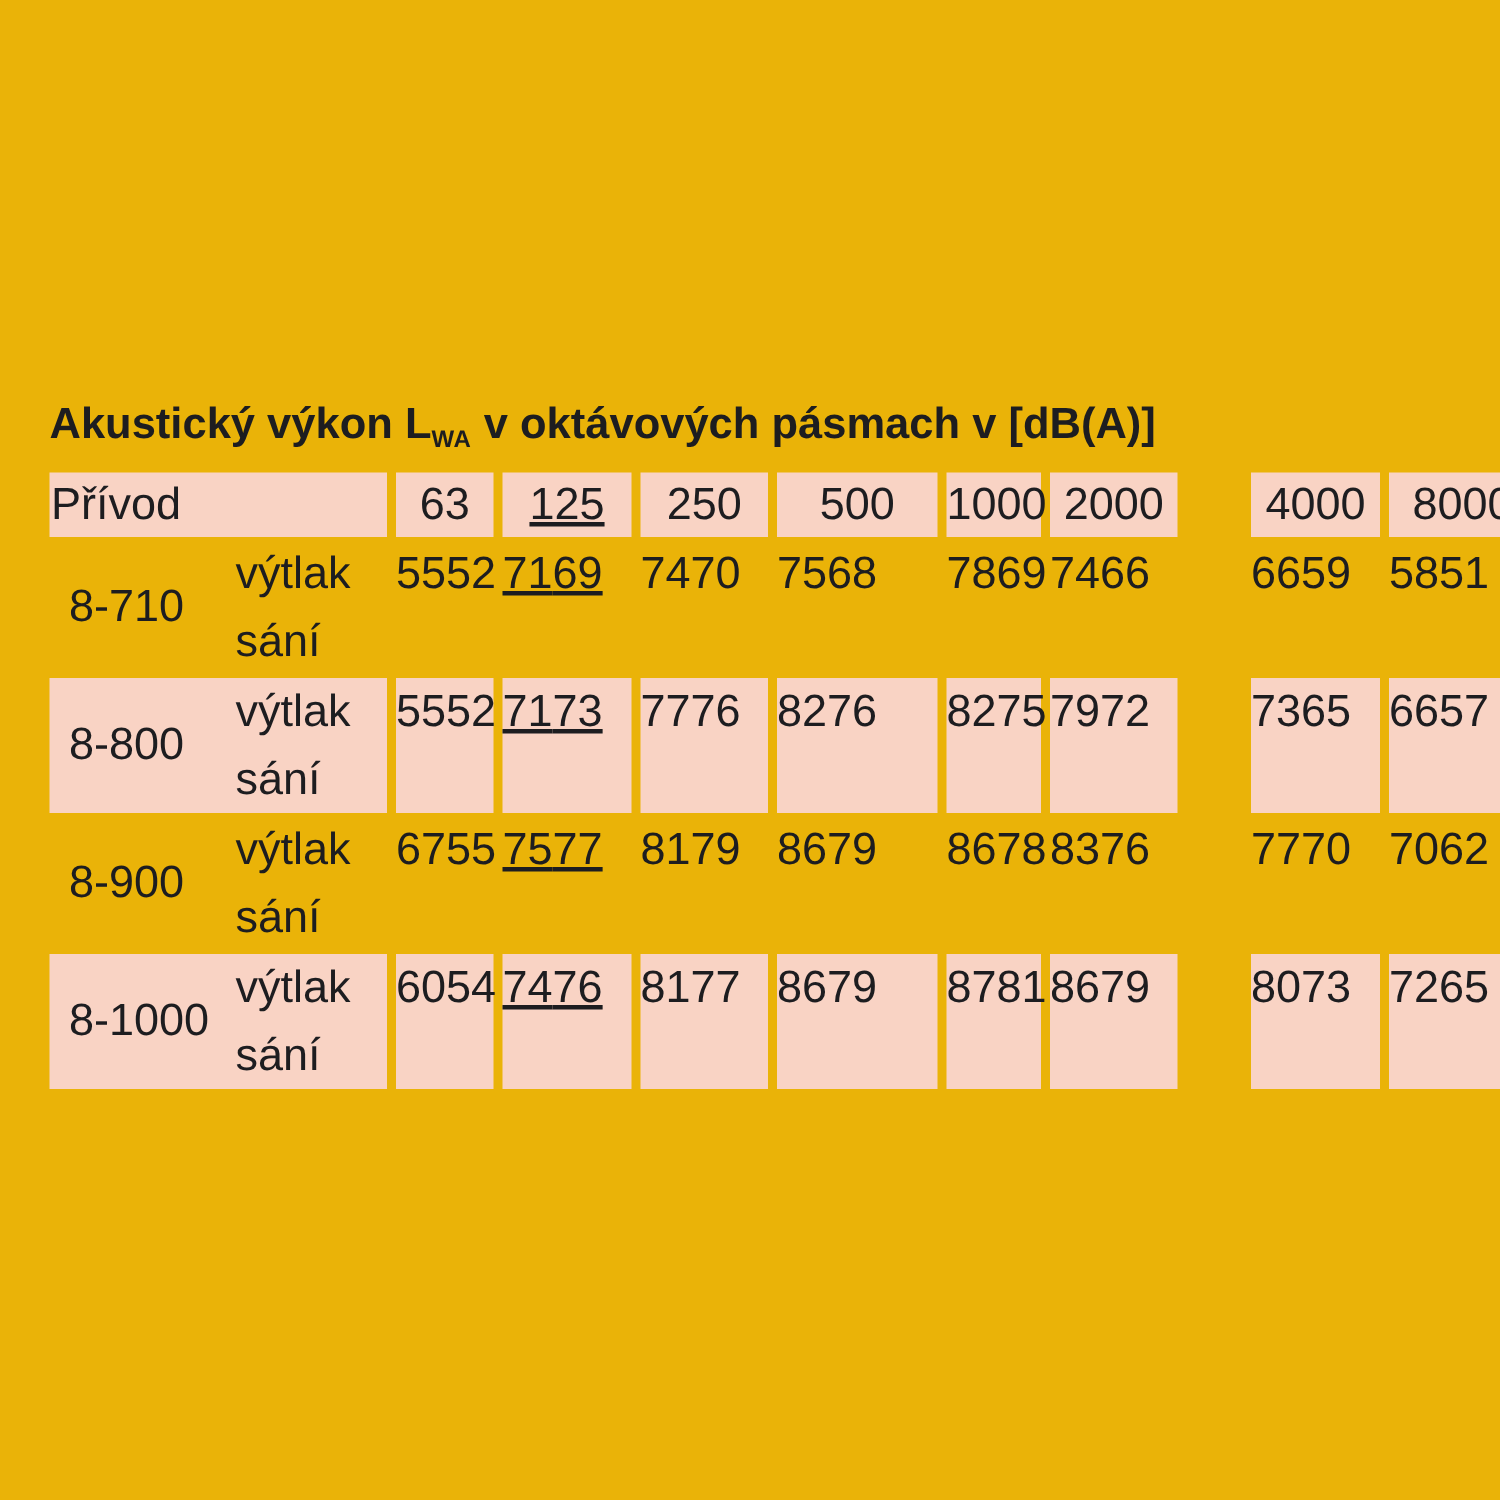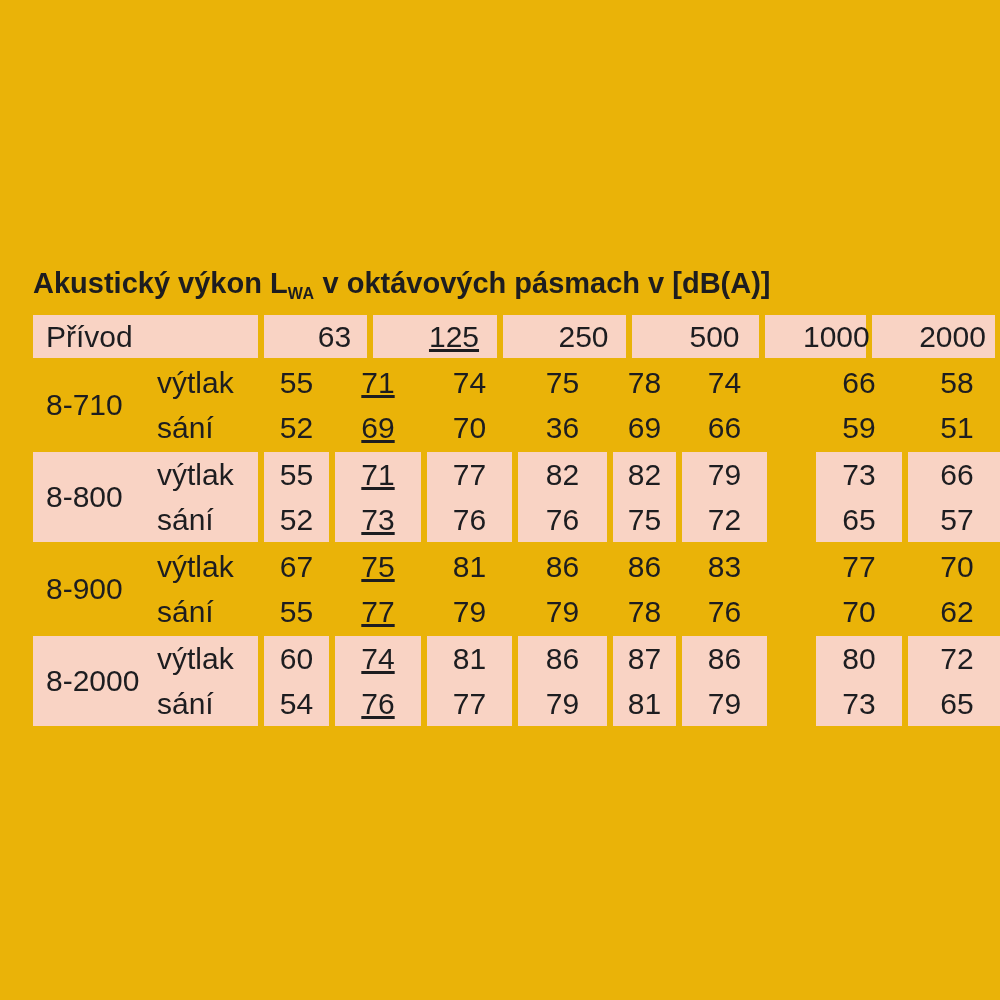--- a/index.html
+++ b/index.html
@@ -21,45 +21,45 @@
 
   .acoustic-table {
     position:absolute; left:33px; top:315px;
     display:flex; flex-direction:column;
     font-size:30px;
   }
   .t-row { display:flex; gap:6px; }
   .header-row { margin-bottom:2px; }
   .header-row .hcell {
     background:var(--hl, #f9d3c4);
-    height:43px; line-height:43px; text-align:center;padding-left:38px;
+    height:43px; line-height:43px; text-align:center;
   }
   .hcell.corner {
-    width:225px; text-align:left; padding-left:13px; box-sizing:border-box;
+    width:225px; text-align:left; padding-left:1px; box-sizing:border-box;
   }
 
   .group { display:flex; gap:6px; height:90px; margin-bottom:2px; }
   .left-block { width:225px; display:flex; }
   .model {
     width:124px; box-sizing:border-box; padding-left:13px;
     display:flex; align-items:center;
   }
   .modes { width:101px; display:flex; flex-direction:column; }
   .mode { height:45px; line-height:45px; text-align:left; }
-  .freq-col { display:flex; flex-direction:column; }
+  .freq-col { display:flex; flex-direction:row; }
   .val { height:45px; line-height:45px; text-align:center; }
 
   .group.hl .left-block,
   .group.hl .freq-col { background:var(--hl, #f9d3c4); }
 
   
   .w0 { width:65px; }
   .w1 { width:86px;text-decoration:underline; }
   .w2 { width:85px; }
-  .w3 { width:89px; }
+  .w3 { width:107px; }
   .w4 { width:63px; }
   .w5 { width:85px; }
   .w6 { width:86px;margin-left:43px; }
   .w7 { width:98px; }
 </style>
 </head>
 <body style="color: rgb(29, 29, 32);">
 
 <div class="page">
 
@@ -94,21 +94,21 @@
       <div class="freq-col w1">
         <div class="val">71</div>
         <div class="val">69</div>
       </div>
       <div class="freq-col w2">
         <div class="val">74</div>
         <div class="val">70</div>
       </div>
       <div class="freq-col w3">
         <div class="val">75</div>
-        <div class="val">36</div>
+        <div class="val">68</div>
       </div>
       <div class="freq-col w4">
         <div class="val">78</div>
         <div class="val">69</div>
       </div>
       <div class="freq-col w5">
         <div class="val">74</div>
         <div class="val">66</div>
       </div>
       <div class="freq-col w6">
@@ -200,21 +200,21 @@
         <div class="val">70</div>
       </div>
       <div class="freq-col w7">
         <div class="val">70</div>
         <div class="val">62</div>
       </div>
     </div>
 
     <div class="group hl">
       <div class="left-block">
-        <div class="model">8-2000</div>
+        <div class="model">8-1000</div>
         <div class="modes">
           <div class="mode">výtlak</div>
           <div class="mode">sání</div>
         </div>
       </div>
       <div class="freq-col w0">
         <div class="val">60</div>
         <div class="val">54</div>
       </div>
       <div class="freq-col w1">

